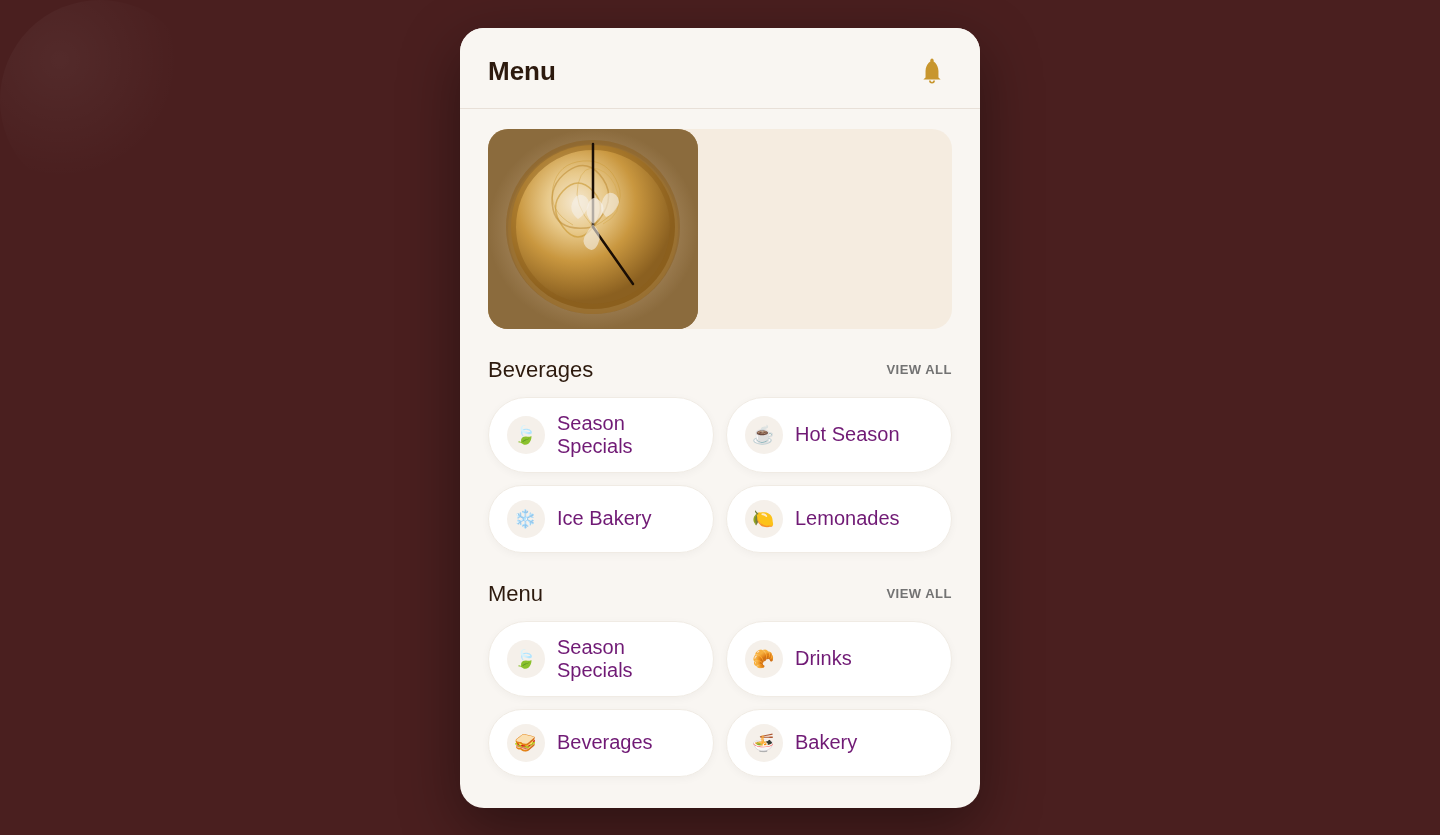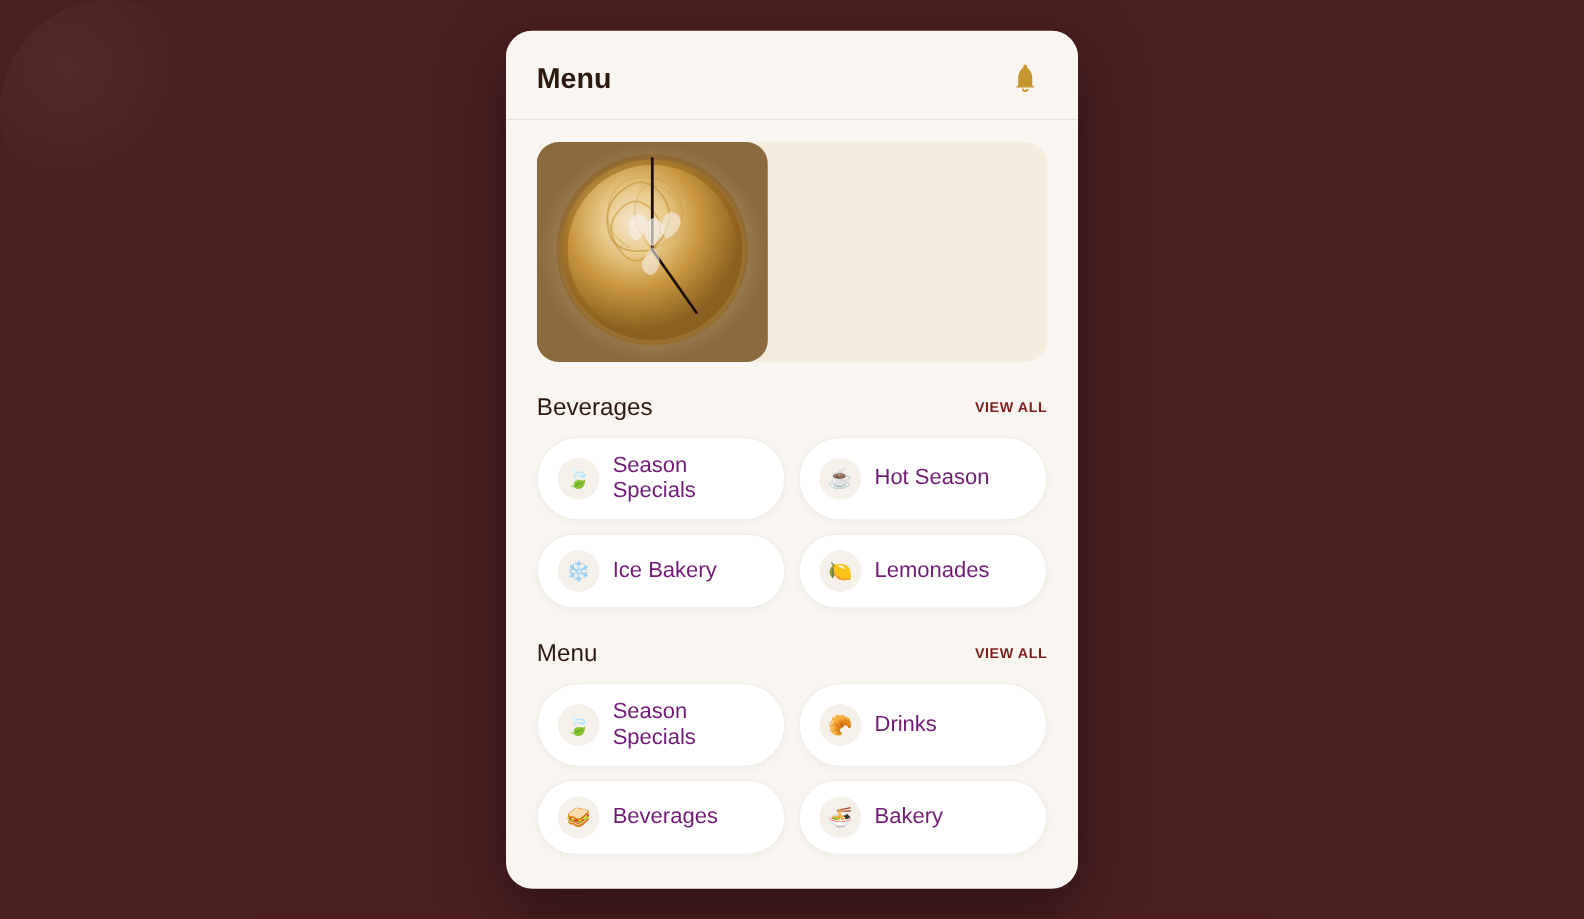--- a/index.html
+++ b/index.html
@@ -160,21 +160,21 @@
 
     .section-title {
       font-size: 22px;
       font-weight: 400;
       color: #2d1a0e;
     }
 
     .view-all {
       font-size: 13px;
       font-weight: 600;
-      color: #7f1d1d;
+      color: #737373;
       letter-spacing: 0.5px;
       cursor: pointer;
     }
 
     
     .category-grid {
       display: grid;
       grid-template-columns: 1fr 1fr;
       gap: 12px;
       margin-bottom: 28px;

